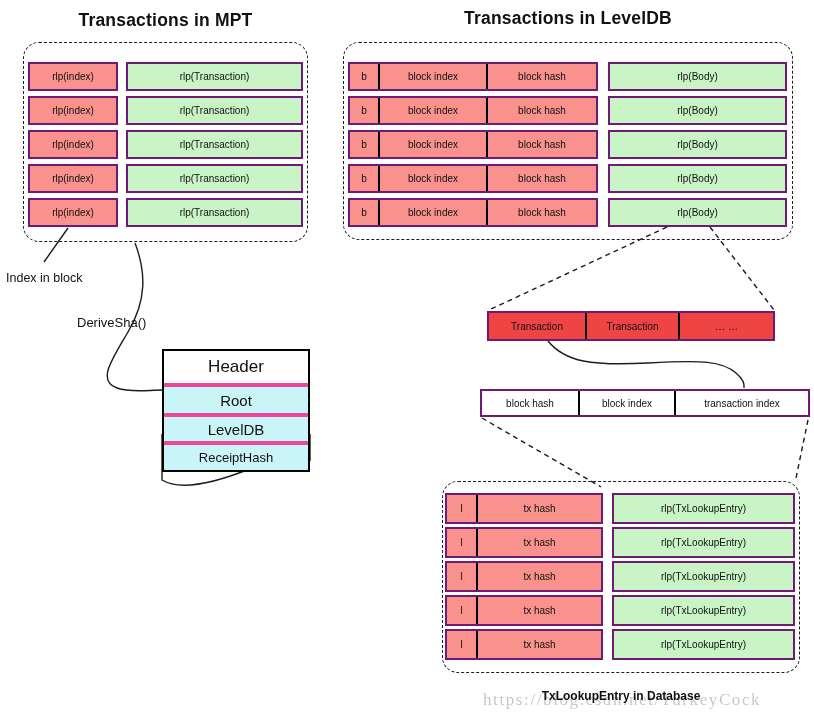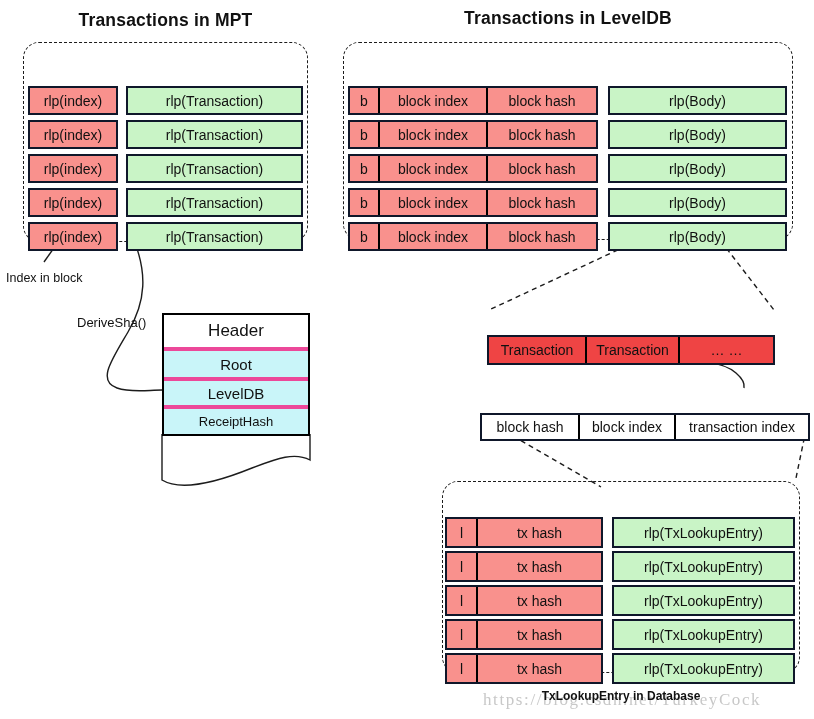--- a/index.html
+++ b/index.html
@@ -11,37 +11,37 @@
   .dashed {
     position:absolute; box-sizing:border-box; z-index:2;
     border:1.6px dashed #1c1c1c; border-radius:16px;
   }
   .title {
     position:absolute; z-index:3; text-align:center;
     font-size:17.5px; font-weight:bold; letter-spacing:0.2px;
   }
   .box {
     position:absolute; box-sizing:border-box; z-index:3;
-    border:2px solid #0f172a; display:flex; align-items:center; justify-content:center;
-    font-size:14px; white-space:nowrap;margin-top:24px;
+    border:2px solid #701a75; display:flex; align-items:center; justify-content:center;
+    font-size:10px; white-space:nowrap;
   }
   .red   { background:var(--color-red,#f9918d); }
   .green { background:var(--color-green,#c9f4c6);text-align:center; }
   .cyan  { background:var(--color-cyan,#c9f5f9); }
   .cells { justify-content:flex-start; padding:0; }
   .cell {
     display:flex; align-items:center; justify-content:center;
     height:100%; box-sizing:border-box;
   }
   .cell + .cell { border-left:2px solid #000; }
   .grow { flex:1; }
   .small-label { position:absolute; z-index:3; font-size:12.5px; }
   .header-table {
     position:absolute; z-index:3; box-sizing:border-box;
-    border:2px solid #000; background:#fff;
+    border:2px solid #000; background:#fff;margin-top:36px;
   }
   .header-row {
     box-sizing:border-box; display:flex; align-items:center; justify-content:center;
   }
   .header-row + .header-row { border-top:4px solid #ec4899; }
   .watermark {
     position:absolute; z-index:2; color:var(--color-watermark,#c8c8c8);
     font-family:"Liberation Serif", serif; font-size:17px; letter-spacing:1.6px;
     white-space:nowrap;
   }

